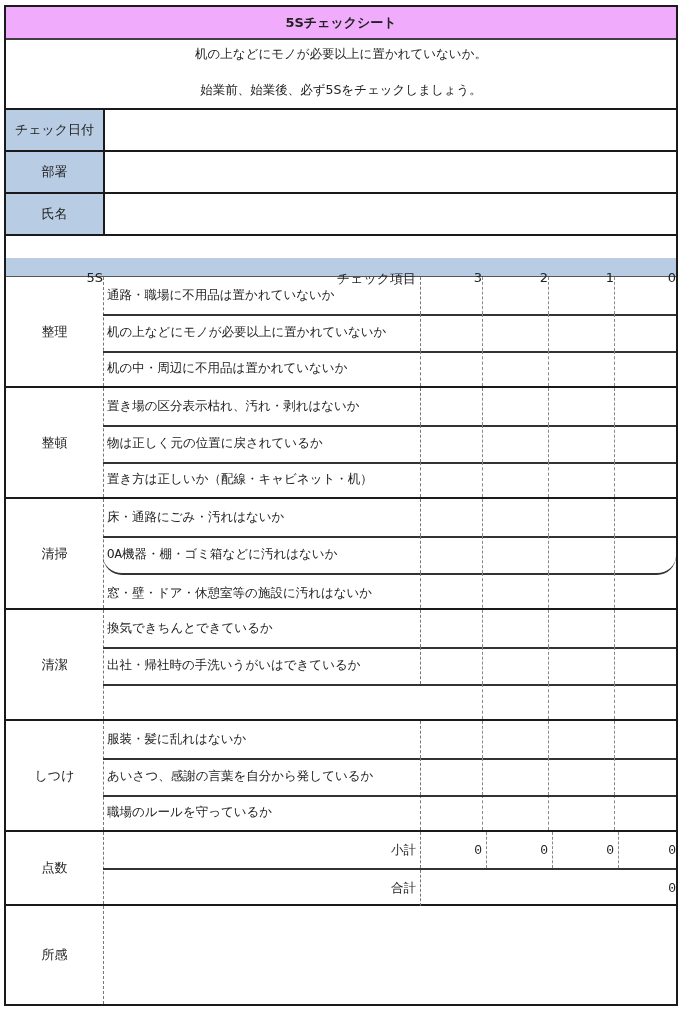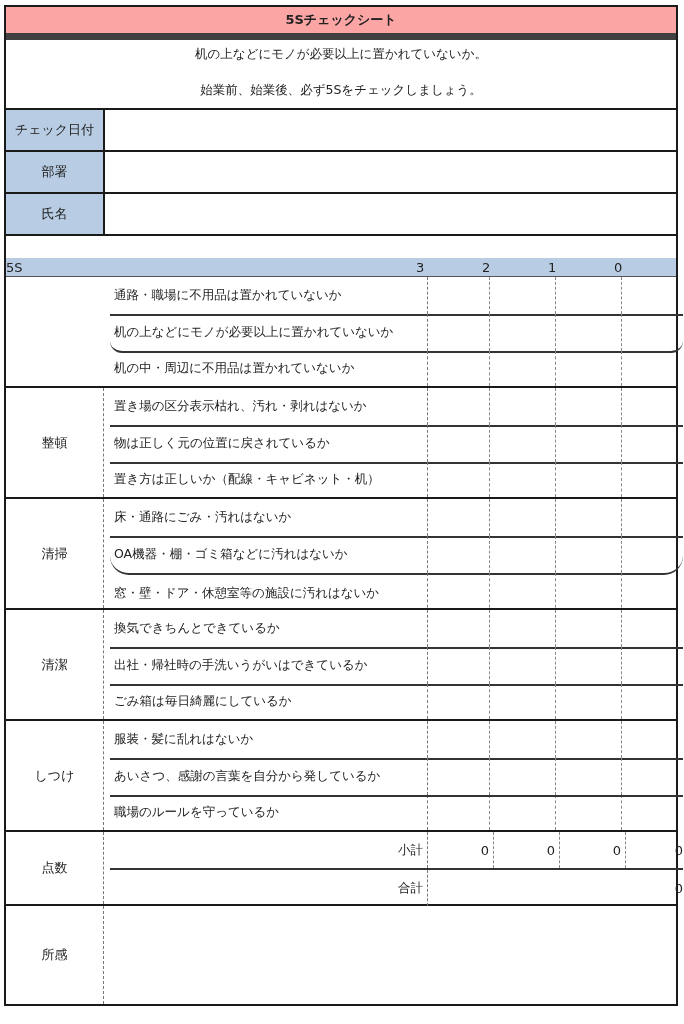--- a/index.html
+++ b/index.html
@@ -1,29 +1,29 @@
 <!DOCTYPE html>
 <html><head>
 <meta charset="utf-8">
 <style>
   html, body { margin:0; padding:0; background:#ffffff; }
   body { width:684px; height:1024px; position:relative; font-family:"DejaVu Sans", "Liberation Sans", sans-serif; color:#222; overflow:hidden; }
   .sheet { position:absolute; left:4px; top:5px; width:670px; height:997px; border:2px solid #1a1a1a; box-sizing:content-box; }
   .abs { position:absolute; box-sizing:border-box; }
-  .title { left:0; top:0; width:670px; height:33px; background:#fca5a5; border-bottom:7px solid #404040; display:flex; align-items:center; justify-content:center; font-size:13px; font-weight:bold; }
+  .title { left:0; top:0; width:670px; height:33px; background:#f0abfc; border-bottom:2px solid #404040; display:flex; align-items:center; justify-content:center; font-size:13px; font-weight:bold; }
   .intro { left:0; top:33px; width:670px; height:70px; border-bottom:2px solid #1a1a1a; font-size:12.5px; }
   .intro div { position:absolute; left:0; width:100%; text-align:center; }
   .info-row { left:0; width:670px; height:42px; border-bottom:2px solid #1a1a1a; }
   .info-label { position:absolute; left:0; top:0; width:97px; height:100%; background:#b8cce4; border-right:2px solid #1a1a1a; display:flex; align-items:center; justify-content:center; font-size:13px; }
   .info-value { position:absolute; left:97px; top:0; right:0; height:100%; }
   .hdr { left:0; top:251px; width:670px; height:19px; background:#b8cce4; border-bottom:1px solid #555; font-size:13px; }
-  .hdr span { position:absolute; top:2px; text-align:left; }
+  .hdr span { position:absolute; top:12px; text-align:right; }
   .group { left:0; width:670px; border-bottom:2px solid #1a1a1a; }
   .group-label { position:absolute; left:0; top:0; width:97px; height:100%; border-right:1px dashed #777; display:flex; align-items:center; justify-content:center; font-size:13px; }
-  .row { position:absolute; left:104px; width:573px; }
+  .row { position:absolute; left:97px; width:573px;font-family:Liberation Mono, monospace; }
   .row.sep { border-bottom:2px solid #333; }
   .item { position:absolute; left:0; top:0; width:313px; height:100%; padding-left:4px; display:flex; align-items:center; font-size:12.5px; border-right:1px dashed #777; white-space:nowrap; }
   .cell { position:absolute; top:0; height:100%; border-right:1px dashed #888; }
   .cell.last { border-right:none; }
   .score-cell { display:flex; align-items:center; justify-content:flex-end; padding-right:4px; font-size:13px; }
   .label-right { position:absolute; left:0; top:0; width:313px; height:100%; display:flex; align-items:center; justify-content:flex-end; padding-right:4px; border-right:1px dashed #777; font-size:12.5px; }
   .notes { left:0; top:899px; width:670px; height:98px; }
 </style>
 </head>
 <body>
@@ -44,35 +44,37 @@
     <div class="info-label">部署</div>
     <div class="info-value"></div>
   </div>
   <div class="abs info-row" style="top:187px">
     <div class="info-label">氏名</div>
     <div class="info-value"></div>
   </div>
 
   <div class="abs hdr">
     <span style="left:0;width:97px">5S</span>
+    <span style="left:97px;width:313px">チェック項目</span>
     <span style="left:410px;width:66px">3</span>
     <span style="left:476px;width:66px">2</span>
     <span style="left:542px;width:66px">1</span>
     <span style="left:608px;width:62px">0</span>
   </div>
 
   <div class="abs group" style="top: 270px; height: 111px;">
+      <div class="group-label">整理</div>
       <div class="row sep" style="top: 0px; height: 37px;">
         <div class="item">通路・職場に不用品は置かれていないか</div>
         <div class="cell" style="left: 313px; width: 66px;"></div>
         <div class="cell" style="left: 379px; width: 66px;"></div>
         <div class="cell" style="left: 445px; width: 66px;"></div>
         <div class="cell last" style="left: 511px; width: 62px;"></div>
       </div>
-      <div class="row sep" style="top: 37px; height: 37px; border-radius: 12px;">
+      <div class="row sep" style="top: 37px; height: 37px;">
         <div class="item">机の上などにモノが必要以上に置かれていないか</div>
         <div class="cell" style="left: 313px; width: 66px;"></div>
         <div class="cell" style="left: 379px; width: 66px;"></div>
         <div class="cell" style="left: 445px; width: 66px;"></div>
         <div class="cell last" style="left: 511px; width: 62px;"></div>
       </div>
       <div class="row" style="top: 74px; height: 35px;">
         <div class="item">机の中・周辺に不用品は置かれていないか</div>
         <div class="cell" style="left: 313px; width: 66px;"></div>
         <div class="cell" style="left: 379px; width: 66px;"></div>
@@ -138,21 +140,20 @@
         <div class="cell last" style="left: 511px; width: 62px;"></div>
       </div>
       <div class="row sep" style="top: 37px; height: 37px;">
         <div class="item">出社・帰社時の手洗いうがいはできているか</div>
         <div class="cell" style="left: 313px; width: 66px;"></div>
         <div class="cell" style="left: 379px; width: 66px;"></div>
         <div class="cell" style="left: 445px; width: 66px;"></div>
         <div class="cell last" style="left: 511px; width: 62px;"></div>
       </div>
       <div class="row" style="top: 74px; height: 35px;">
-        <div class="item">ごみ箱は毎日綺麗にしているか</div>
         <div class="cell" style="left: 313px; width: 66px;"></div>
         <div class="cell" style="left: 379px; width: 66px;"></div>
         <div class="cell" style="left: 445px; width: 66px;"></div>
         <div class="cell last" style="left: 511px; width: 62px;"></div>
       </div>
     </div>
     <div class="abs group" style="top: 714px; height: 111px;">
       <div class="group-label">しつけ</div>
       <div class="row sep" style="top: 0px; height: 37px;">
         <div class="item">服装・髪に乱れはないか</div>

